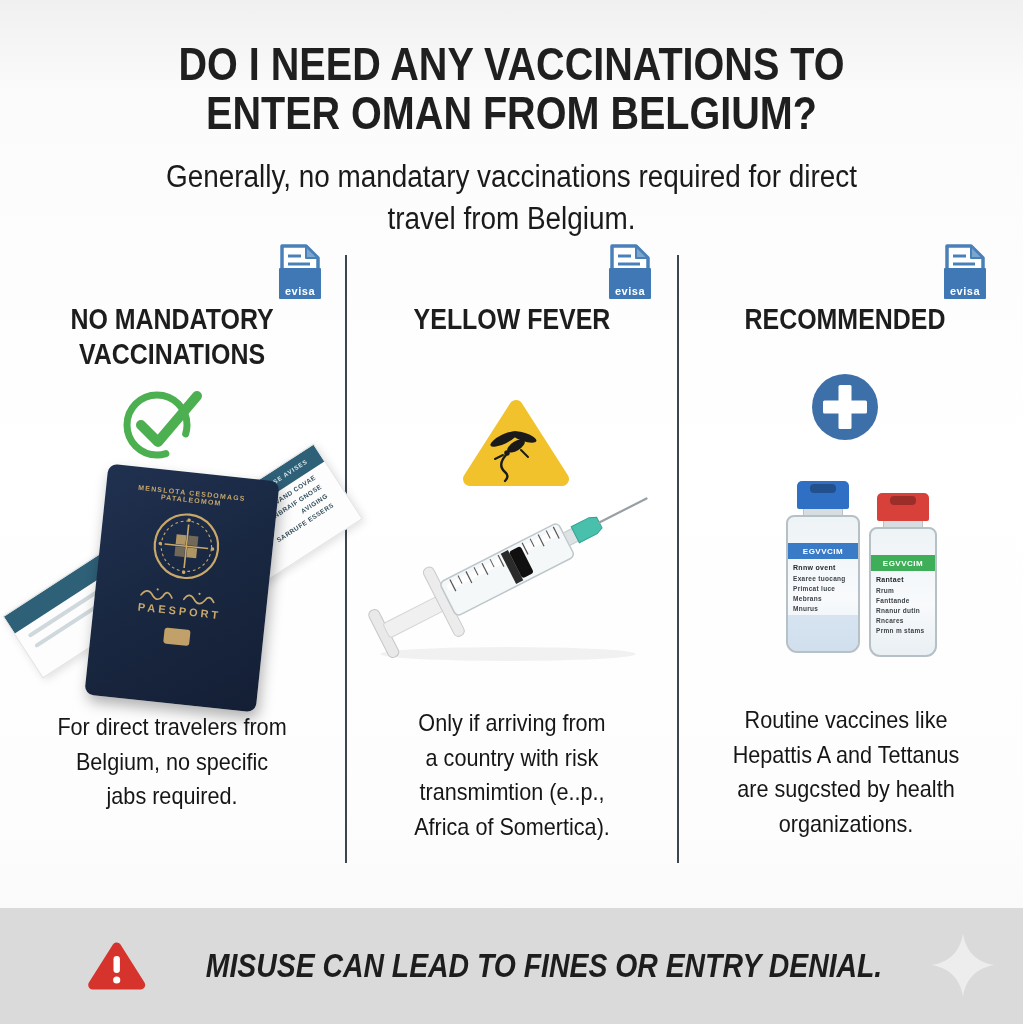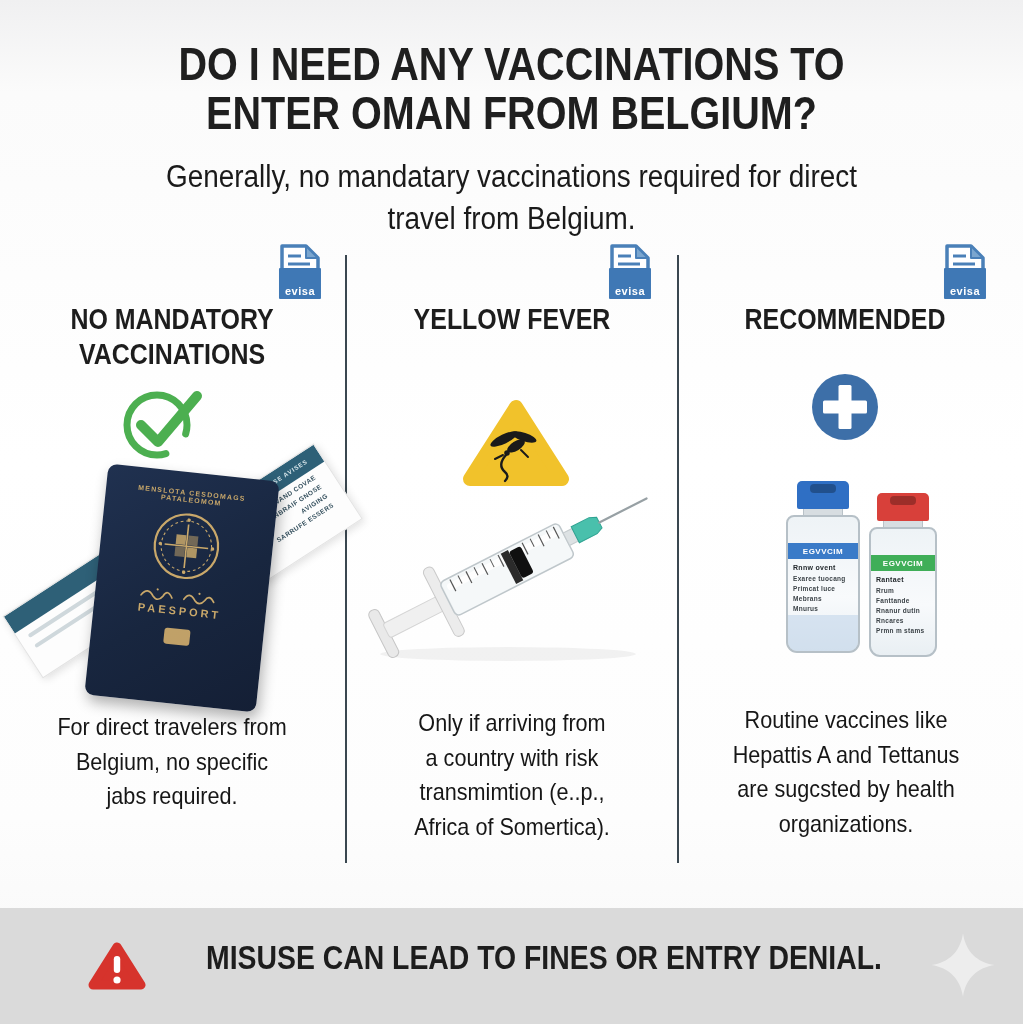--- a/index.html
+++ b/index.html
@@ -91,21 +91,21 @@
     display:flex;align-items:center;justify-content:center;letter-spacing:0.5px;}
   .vbanner.blue{background:#3a7bc8;}
   .vbanner.green{background:#3fae58;}
   .vlines{padding:4px 5px;text-align:left;}
   .vline{font-size:6.5px;color:#3c4348;font-weight:bold;line-height:1.55;letter-spacing:0.3px;}
   .vline.first{font-size:7px;color:#22282c;}
 
   
   .footer{position:absolute;left:0;top:908px;width:1024px;height:116px;background:#dadada;}
   .footer-content{position:absolute;left:50%;top:50%;transform:translate(-50%,-50%);
-    display:flex;gap:4px;white-space:nowrap;}
+    display:flex;align-items:center;gap:4px;white-space:nowrap;font-style:italic;}
   .footer-text{font-size:33px;font-weight:bold;color:#1d1d1d;letter-spacing:0px;}
   .sparkle{position:absolute;right:28px;top:24px;}
 </style>
 </head>
 <body>
 
 <div id="canvas">
 
   <div class="title condensed">
     <div>DO I NEED ANY VACCINATIONS TO</div>

